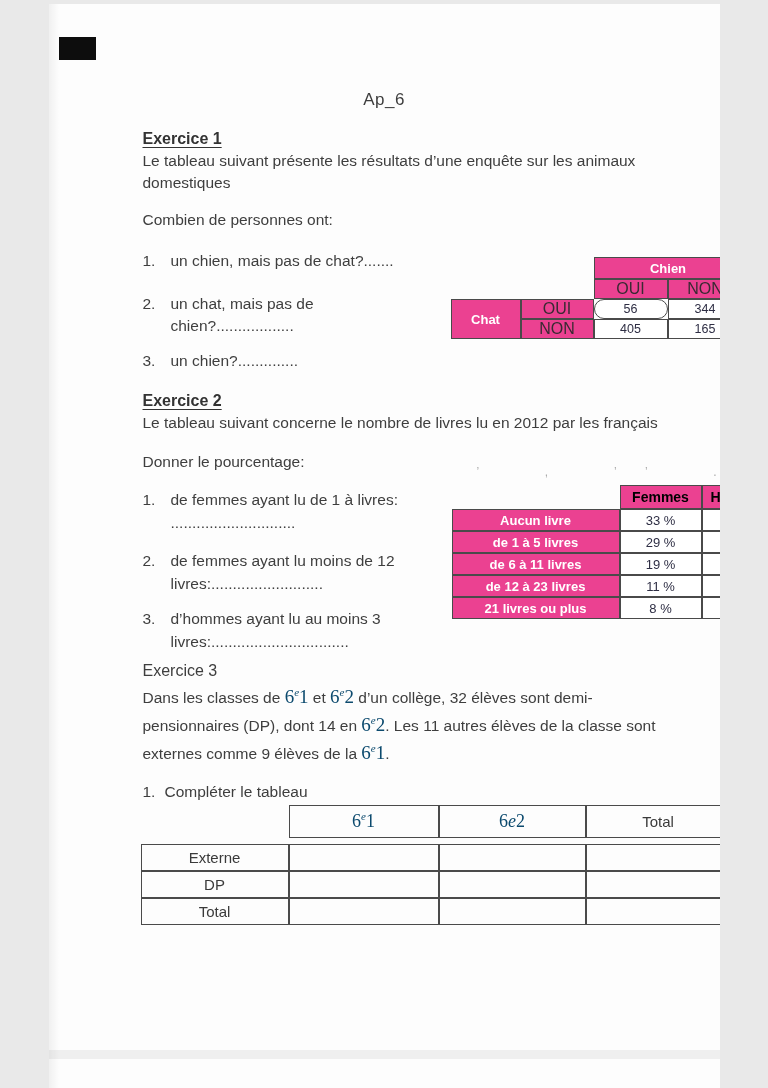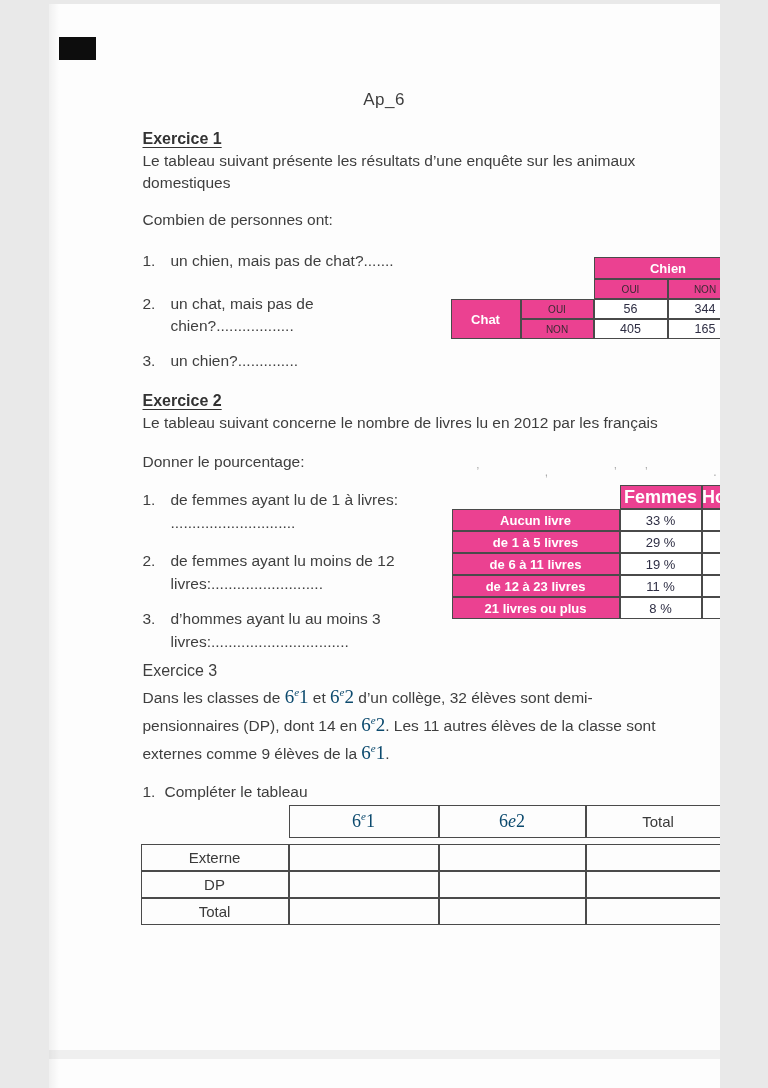--- a/index.html
+++ b/index.html
@@ -33,37 +33,37 @@
 
   
   .t1{left:402px;top:253px;display:grid;
       grid-template-columns:70px 73px 74px 75px;
       grid-template-rows:22px 20px 20px 20px;}
   .t1 .cell,.t2 .cell,.t3h .cell,.t3b .cell{
       display:flex;align-items:center;justify-content:center;
       border:1px solid var(--border);}
   .pinkbg{background:var(--pink);color:#ffffff;}
   .t1 .group{font-weight:bold;font-size:13px;}
-  .t1 .sub{font-size:10px;color:#3a2a33;}
+  .t1 .sub{font-size:16px;color:#3a2a33;}
   .t1 .val{font-size:12.5px;color:var(--val);background:#fff;}
   .c-chien{grid-column:3/5;grid-row:1;}
   .c-ouih{grid-column:3;grid-row:2;}
   .c-nonh{grid-column:4;grid-row:2;}
   .c-chat{grid-column:1;grid-row:3/5;}
   .c-ouir{grid-column:2;grid-row:3;}
   .c-nonr{grid-column:2;grid-row:4;}
-  .c-v11{grid-column:3;grid-row:3;} .c-v12{grid-column:4;grid-row:3;}
+  .c-v11{grid-column:3;grid-row:3;border-radius:10px;} .c-v12{grid-column:4;grid-row:3;}
   .c-v21{grid-column:3;grid-row:4;} .c-v22{grid-column:4;grid-row:4;}
 
   
   .t2{left:403px;top:481px;display:grid;
       grid-template-columns:168px 82px 77px;
       grid-template-rows:24px 22px 22px 22px 22px 22px;}
   .t2 .corner{border:none;background:transparent;}
-  .t2 .head{font-weight:bold;font-size:18px;color:#ffffff;}
+  .t2 .head{font-weight:bold;font-size:14px;color:#000000;}
   .t2 .rowlab{font-weight:bold;font-size:13px;color:#ffffff;}
   .t2 .val{font-size:13px;color:var(--val);background:#fff;}
 
   
   .t3h{left:240px;top:801px;display:grid;
        grid-template-columns:150px 147px 145px;grid-template-rows:33px;}
   .t3b{left:92px;top:840px;display:grid;
        grid-template-columns:148px 150px 147px 145px;
        grid-template-rows:27px 27px 27px;}
   .t3h .cell,.t3b .cell{background:#fdfdfd;font-size:15px;color:#3a3a3a;}

